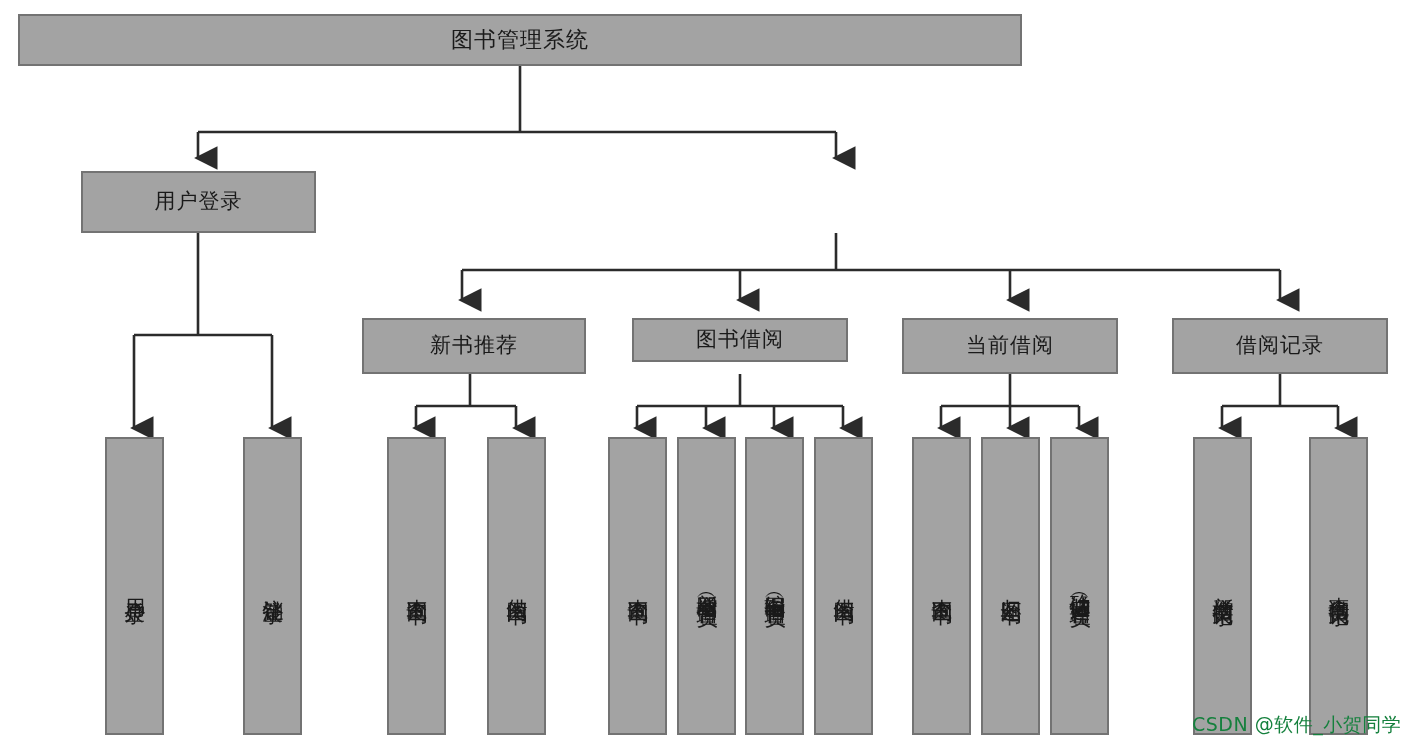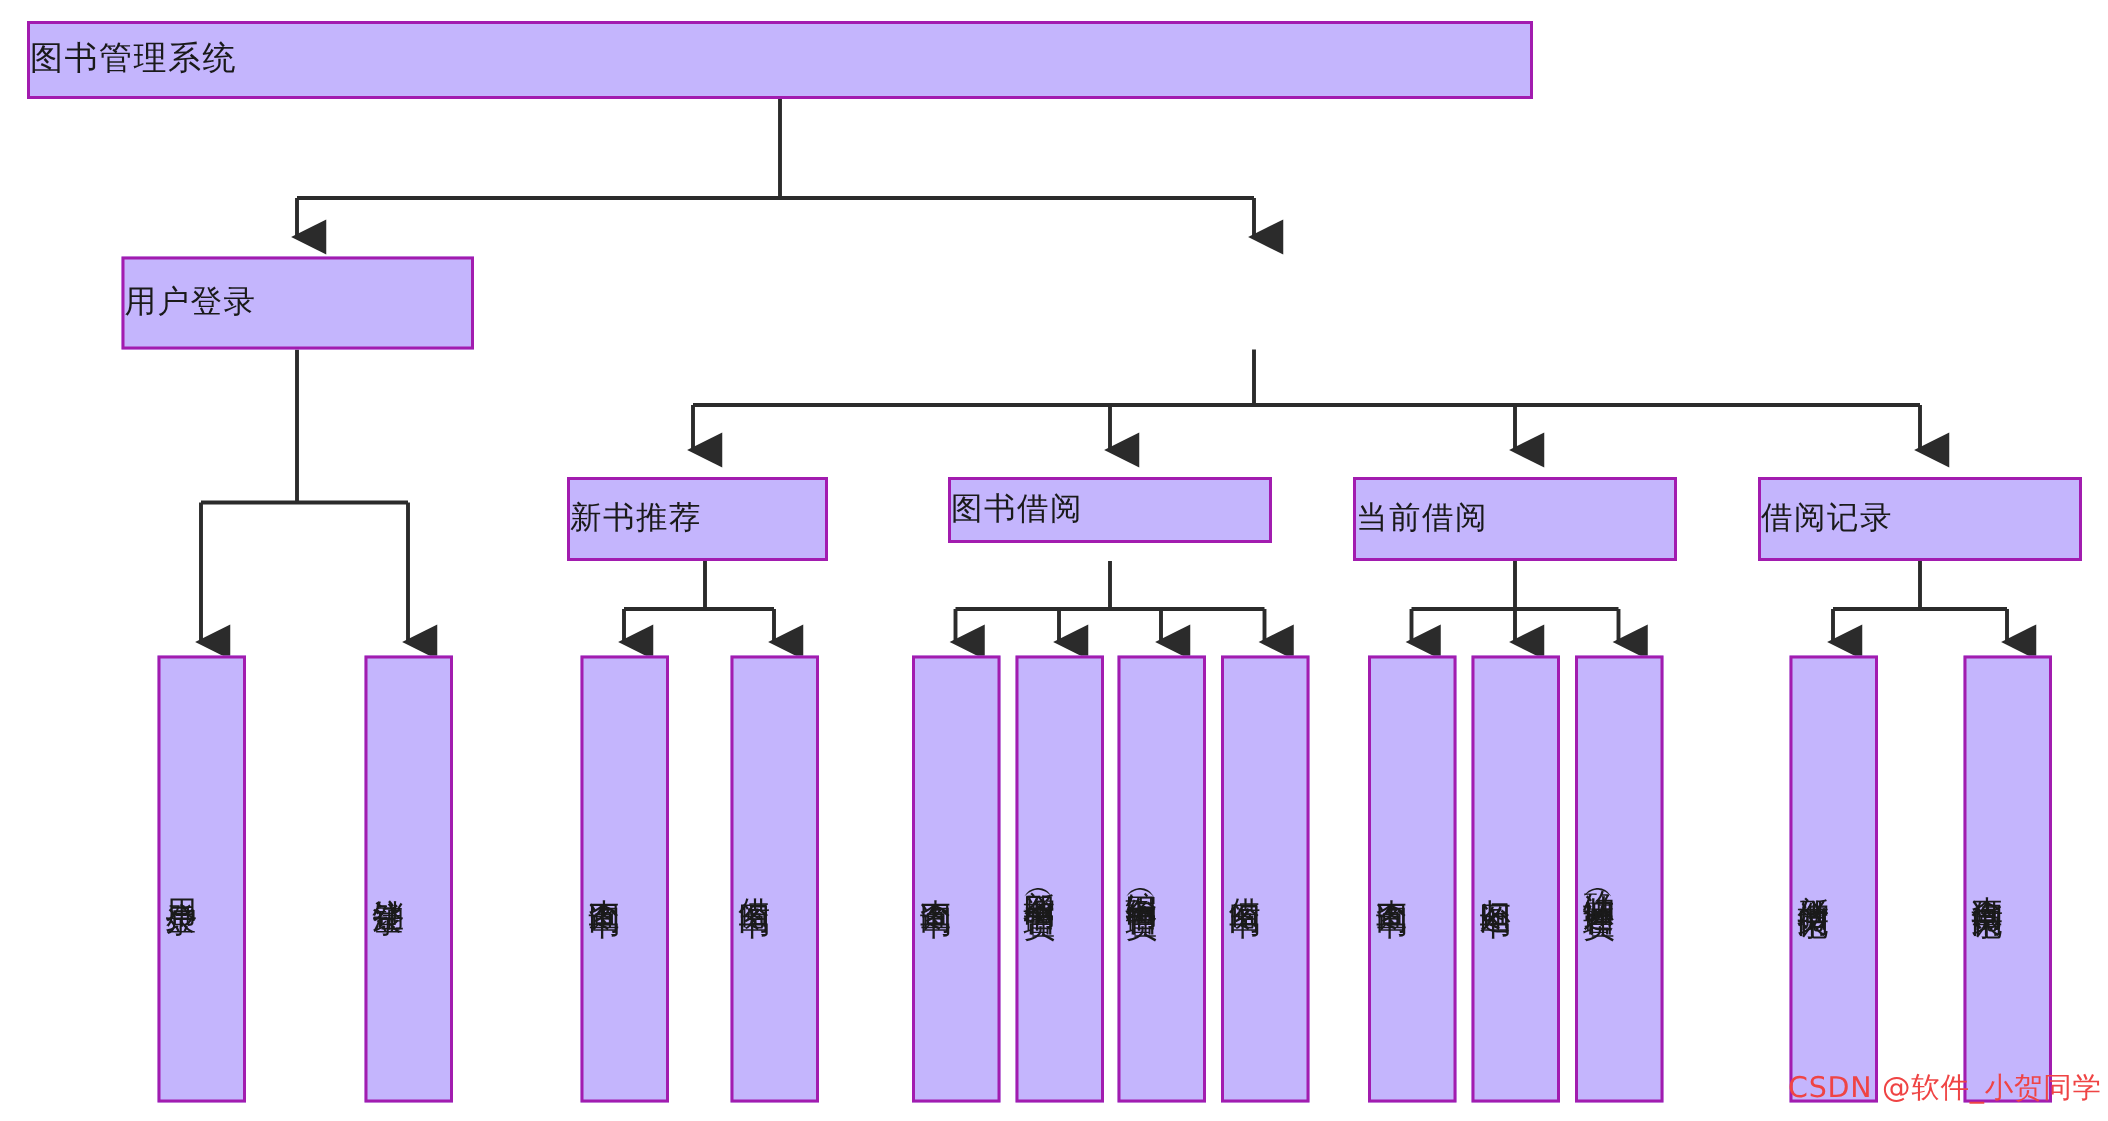--- a/index.html
+++ b/index.html
@@ -1,33 +1,33 @@
 <!DOCTYPE html>
 <html><head>
 <meta charset="utf-8">
 <style>
   html,body{margin:0;padding:0;background:#ffffff;}
   body{width:1405px;height:747px;overflow:hidden;
        font-family:"DejaVu Sans","Liberation Sans",sans-serif;}
   #stage{position:relative;width:1405px;height:747px;background:#fff;}
   svg.edges{position:absolute;left:0;top:0;width:1405px;height:747px;}
 
-  .node{position:absolute;box-sizing:border-box;background:#c4b5fd;
-        border:2px solid #a21caf;display:flex;align-items:center;
-        color:#1a1a1a;}
+  .node{position:absolute;box-sizing:border-box;background:#a3a3a3;
+        border:2px solid #737373;display:flex;align-items:center;
+        justify-content:center;color:#1a1a1a;}
   .node.h{  }
   .node.h .lbl{font-size:21px;line-height:1.1;white-space:nowrap;letter-spacing:1px;}
   .node.root .lbl{font-size:22px;}
 
   .node.v{  }
   .node.v .lbl{writing-mode:vertical-rl;text-orientation:upright;
                font-size:21px;line-height:1.28;letter-spacing:2px;
                white-space:nowrap;}
 
-  .watermark{position:absolute;color:#ef4444;font-size:19px;
+  .watermark{position:absolute;color:#15803d;font-size:19px;
              white-space:nowrap;letter-spacing:.5px;}
 </style>
 </head>
 <body>
 
 <div id="stage">
   <svg class="edges" viewBox="0 0 1405 747" xmlns="http://www.w3.org/2000/svg">
     <defs>
       <marker id="arrow" viewBox="0 0 12 12" refX="6" refY="10" markerWidth="9" markerHeight="11" orient="auto-start-reverse">
         <path d="M 0 0 L 12 0 L 6 12 z" fill="#2b2b2b"></path>
@@ -78,21 +78,21 @@
   </svg>
 
   <div class="node h root" style="left:18px;top:14px;width:1004px;height:52px;">
     <span class="lbl">图书管理系统</span>
   </div>
 
   <div class="node h" style="left:81px;top:171px;width:235px;height:62px;">
     <span class="lbl">用户登录</span>
   </div>
 
-  <div class="node h" style="left:378px;top:318px;width:174px;height:56px;">
+  <div class="node h" style="left:362px;top:318px;width:224px;height:56px;">
     <span class="lbl">新书推荐</span>
   </div>
   <div class="node h" style="left:632px;top:318px;width:216px;height:44px;">
     <span class="lbl">图书借阅</span>
   </div>
   <div class="node h" style="left:1172px;top:318px;width:216px;height:56px;">
     <span class="lbl">借阅记录</span>
   </div>
   <div class="node h" style="left:902px;top:318px;width:216px;height:56px;">
     <span class="lbl">当前借阅</span>

